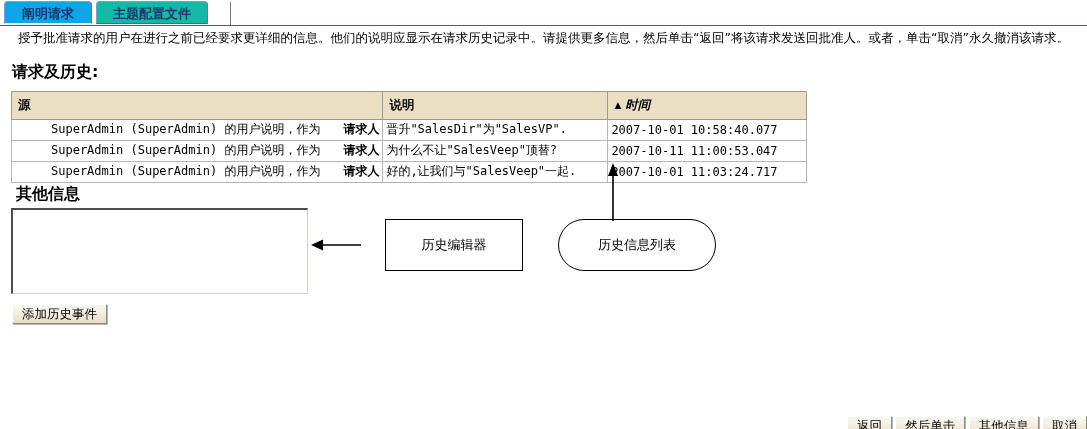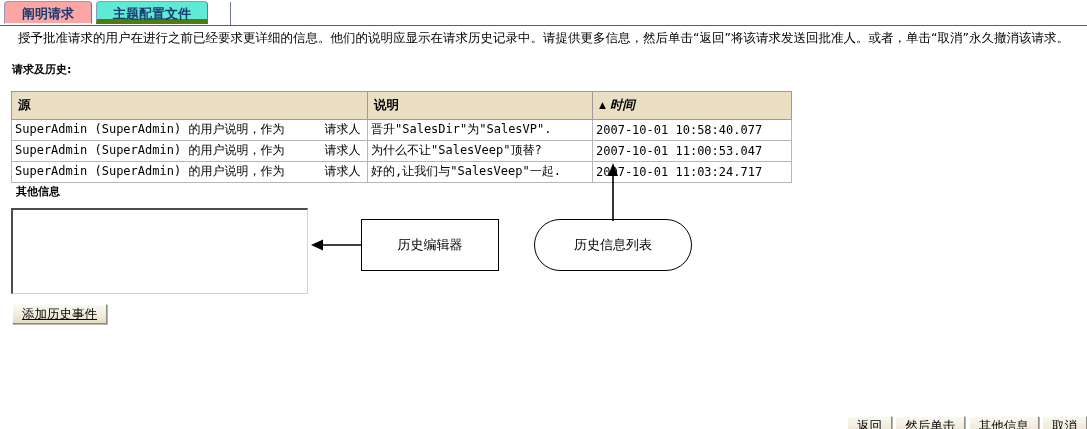--- a/index.html
+++ b/index.html
@@ -48,29 +48,29 @@
     border-top: 1px solid #8d9ab8;
     border-left: 1px solid #8d9ab8;
     border-right: 1px solid #6a7494;
     border-top-left-radius: 4px;
     border-top-right-radius: 4px;
     white-space: nowrap;
   }
   .tab.active {
     left: 4px;
     width: 88px;
-    background: #fca5a5;
+    background: #0ea5e9;
     border-bottom: 1px solid #f3f6fb;
     z-index: 3;
   }
   .tab.inactive {
     left: 96px;
     width: 112px;
-    background: #5eead4;
-    border-bottom: 5px solid #4d7c0f;
+    background: #14b8a6;
+    border-bottom: 1px solid #4d7c0f;
     z-index: 2;
   }
   .tab-divider {
     position: absolute;
     left: 230px;
     top: 2px;
     width: 1px;
     height: 23px;
     background: #6a7494;
   }
@@ -85,21 +85,21 @@
     line-height: 16px;
     color: #000000;
     white-space: nowrap;
     font-family: "DejaVu Sans", "Liberation Sans", sans-serif;
   }
 
   
   .heading {
     position: absolute;
     font-weight: bold;
-    font-size: 11px;
+    font-size: 16px;
     color: #000000;
     font-family: "DejaVu Sans", "Liberation Sans", sans-serif;
   }
   #heading-history { left: 12px; top: 62px; }
   #heading-additional { left: 16px; top: 184px; }
 
   
   .history-table {
     position: absolute;
     left: 11px;
@@ -131,22 +131,22 @@
   }
   th.col-source { width: 343px; }
   th.col-desc   { width: 212px; }
   th.col-time   { width: 186px; font-style: italic; }
   .sort-arrow {
     display: inline-block;
     margin-right: 4px;
     font-size: 9px;
     vertical-align: 1px;
   }
-  .src-main { display: inline-block; }
-  .src-role { display: inline-block; padding-left: 40px; }
+  .src-main { display: inline-block; margin-left: 36px; }
+  .src-role { display: inline-block; padding-left: 23px; font-weight: bold; }
 
   
   .textarea-box {
     position: absolute;
     left: 11px;
     top: 208px;
     width: 297px;
     height: 86px;
     background: #ffffff;
     border-top: 2px solid #4d4d4d;
@@ -173,21 +173,20 @@
     font-family: "DejaVu Sans", "Liberation Sans", sans-serif;
     font-size: 12.5px;
     color: #000000;
     height: 20px;
     line-height: 18px;
     text-align: center;
     padding: 0 9px;
     box-sizing: border-box;
     white-space: nowrap;
     cursor: pointer;
-    text-decoration: underline;
   }
   #btn-add-history { left: 12px; top: 304px; height: 20px; }
 
   .footer-btns {
     position: absolute;
     left: 0;
     top: 400px;
     width: 1087px;
     height: 24px;
   }
@@ -196,20 +195,21 @@
   
   .callout {
     position: absolute;
     border: 1px solid #000000;
     background: #ffffff;
     font-family: "DejaVu Sans", "Liberation Sans", sans-serif;
     font-size: 13px;
     color: #000000;
     text-align: center;
     box-sizing: border-box;
+    margin-left: 24px;
   }
   #callout-editor {
     left: 361px;
     top: 219px;
     width: 138px;
     height: 52px;
     line-height: 50px;
   }
   #callout-list {
     left: 534px;
@@ -275,21 +275,21 @@
         <span class="src-main">SuperAdmin (SuperAdmin) 的用户说明，作为</span><span class="src-role">请求人</span>
       </td>
       <td>晋升"SalesDir"为"SalesVP".</td>
       <td>2007-10-01 10:58:40.077</td>
     </tr>
     <tr>
       <td>
         <span class="src-main">SuperAdmin (SuperAdmin) 的用户说明，作为</span><span class="src-role">请求人</span>
       </td>
       <td>为什么不让"SalesVeep"顶替?</td>
-      <td>2007-10-01 11:00:53.047</td>
+      <td>2007-10-11 11:00:53.047</td>
     </tr>
     <tr>
       <td>
         <span class="src-main">SuperAdmin (SuperAdmin) 的用户说明，作为</span><span class="src-role">请求人</span>
       </td>
       <td>好的,让我们与"SalesVeep"一起.</td>
       <td>2007-10-01 11:03:24.717</td>
     </tr>
   </tbody>
 </table>

